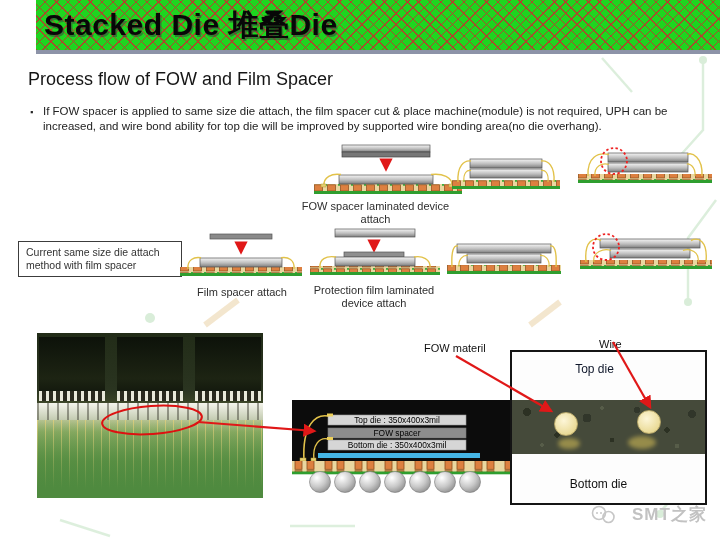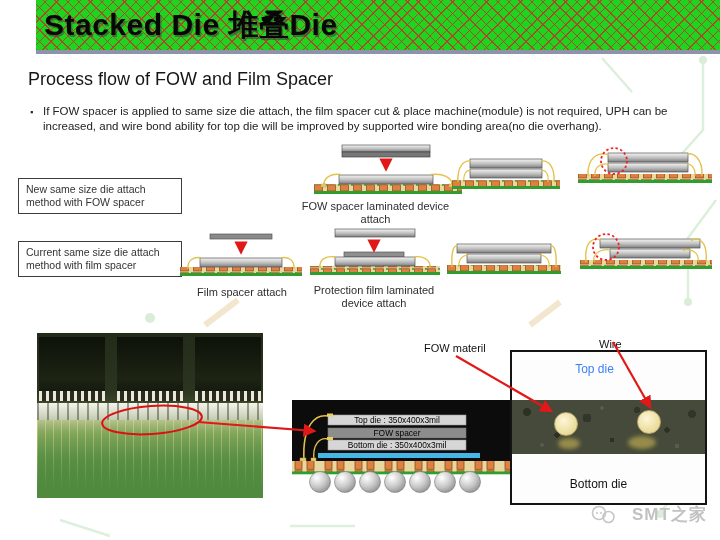--- a/index.html
+++ b/index.html
@@ -36,21 +36,21 @@
     background:repeating-linear-gradient(90deg,#e9e9da 0 3px,#2a2a1e 3px 7px);}
   .bond-band{position:absolute;left:0;top:70px;width:100%;height:17px;
     background-image:repeating-linear-gradient(90deg,rgba(70,70,58,.5) 0 2px,transparent 2px 10px),
                      linear-gradient(180deg,#f4f4ec,#c3cbb0);}
   .wire-streaks{position:absolute;left:0;top:87px;width:100%;height:78px;
     background-image:linear-gradient(180deg,rgba(95,145,65,0) 0%,#4f8a3f 88%),
       repeating-linear-gradient(90deg,rgba(226,208,124,.8) 0 1.5px,rgba(226,208,124,0) 1.5px 8px);}
   
   .micrograph{position:absolute;left:510px;top:350px;width:197px;height:155px;box-sizing:border-box;
     border:2px solid #141414;background:#fdfdfd;}
-  .micro-top-label{position:absolute;top:10px;left:0;right:28px;text-align:center;font-size:12px;color:#3b82f6;}
+  .micro-top-label{position:absolute;top:10px;left:0;right:28px;text-align:center;font-size:12px;color:#0f172a;}
   .micro-bottom-label{position:absolute;bottom:12px;left:0;right:20px;text-align:center;font-size:12px;color:#111;}
   .fow-band{position:absolute;left:0;top:48px;width:100%;height:54px;border-bottom:2px solid #eadcе8;
     background-color:#454a3a;
     background-image:
       radial-gradient(circle 7px at 15px 12px,#2c3123 55%,transparent 56%),
       radial-gradient(circle 5px at 45px 35px,#2c3123 55%,transparent 56%),
       radial-gradient(circle 8px at 75px 18px,#31362a 55%,transparent 56%),
       radial-gradient(circle 4px at 100px 40px,#2c3123 55%,transparent 56%),
       radial-gradient(circle 6px at 125px 10px,#31362a 55%,transparent 56%),
       radial-gradient(circle 5px at 155px 30px,#2c3123 55%,transparent 56%),
@@ -125,21 +125,20 @@
   <div class="banner">
     <div class="banner-title">Stacked Die 堆叠Die</div>
   </div>
 
   <div class="slide-title">Process flow of FOW and Film Spacer</div>
   <div class="bullet-row">
     <span class="bullet-marker">▪</span>
     <span class="bullet-text">If FOW spacer is applied to same size die attach, the film spacer cut &amp; place machine(module) is not required, UPH can be increased, and wire bond ability for top die will be improved by supported wire bonding area(no die overhang).</span>
   </div>
 
-  <div class="method-box new">New same size die attach method with FOW spacer</div>
   <div class="method-box current">Current same size die attach method with film spacer</div>
 
   <svg class="svg-diag" style="left:312px;top:144px" width="152" height="56">
     <rect x="30" y="1" width="88" height="7" fill="url(#gDie)" stroke="#555" stroke-width=".7"></rect>
     <rect x="30" y="8" width="88" height="5" fill="#777" stroke="#444" stroke-width=".7"></rect>
     <line x1="74" y1="16" x2="74" y2="25" stroke="#e01818" stroke-width="2.2" marker-end="url(#mArr)"></line>
     <rect x="2" y="40" width="148" height="8" fill="url(#padSmall)"></rect>
     <rect x="2" y="47" width="148" height="3" fill="#2f9e2f"></rect>
     <rect x="27" y="31" width="94" height="9" fill="url(#gDie)" stroke="#555" stroke-width=".7"></rect>
     <path d="M12,42 C11,33 20,29 29,30.5" stroke="#e2c24a" stroke-width="1.5" fill="none"></path>

